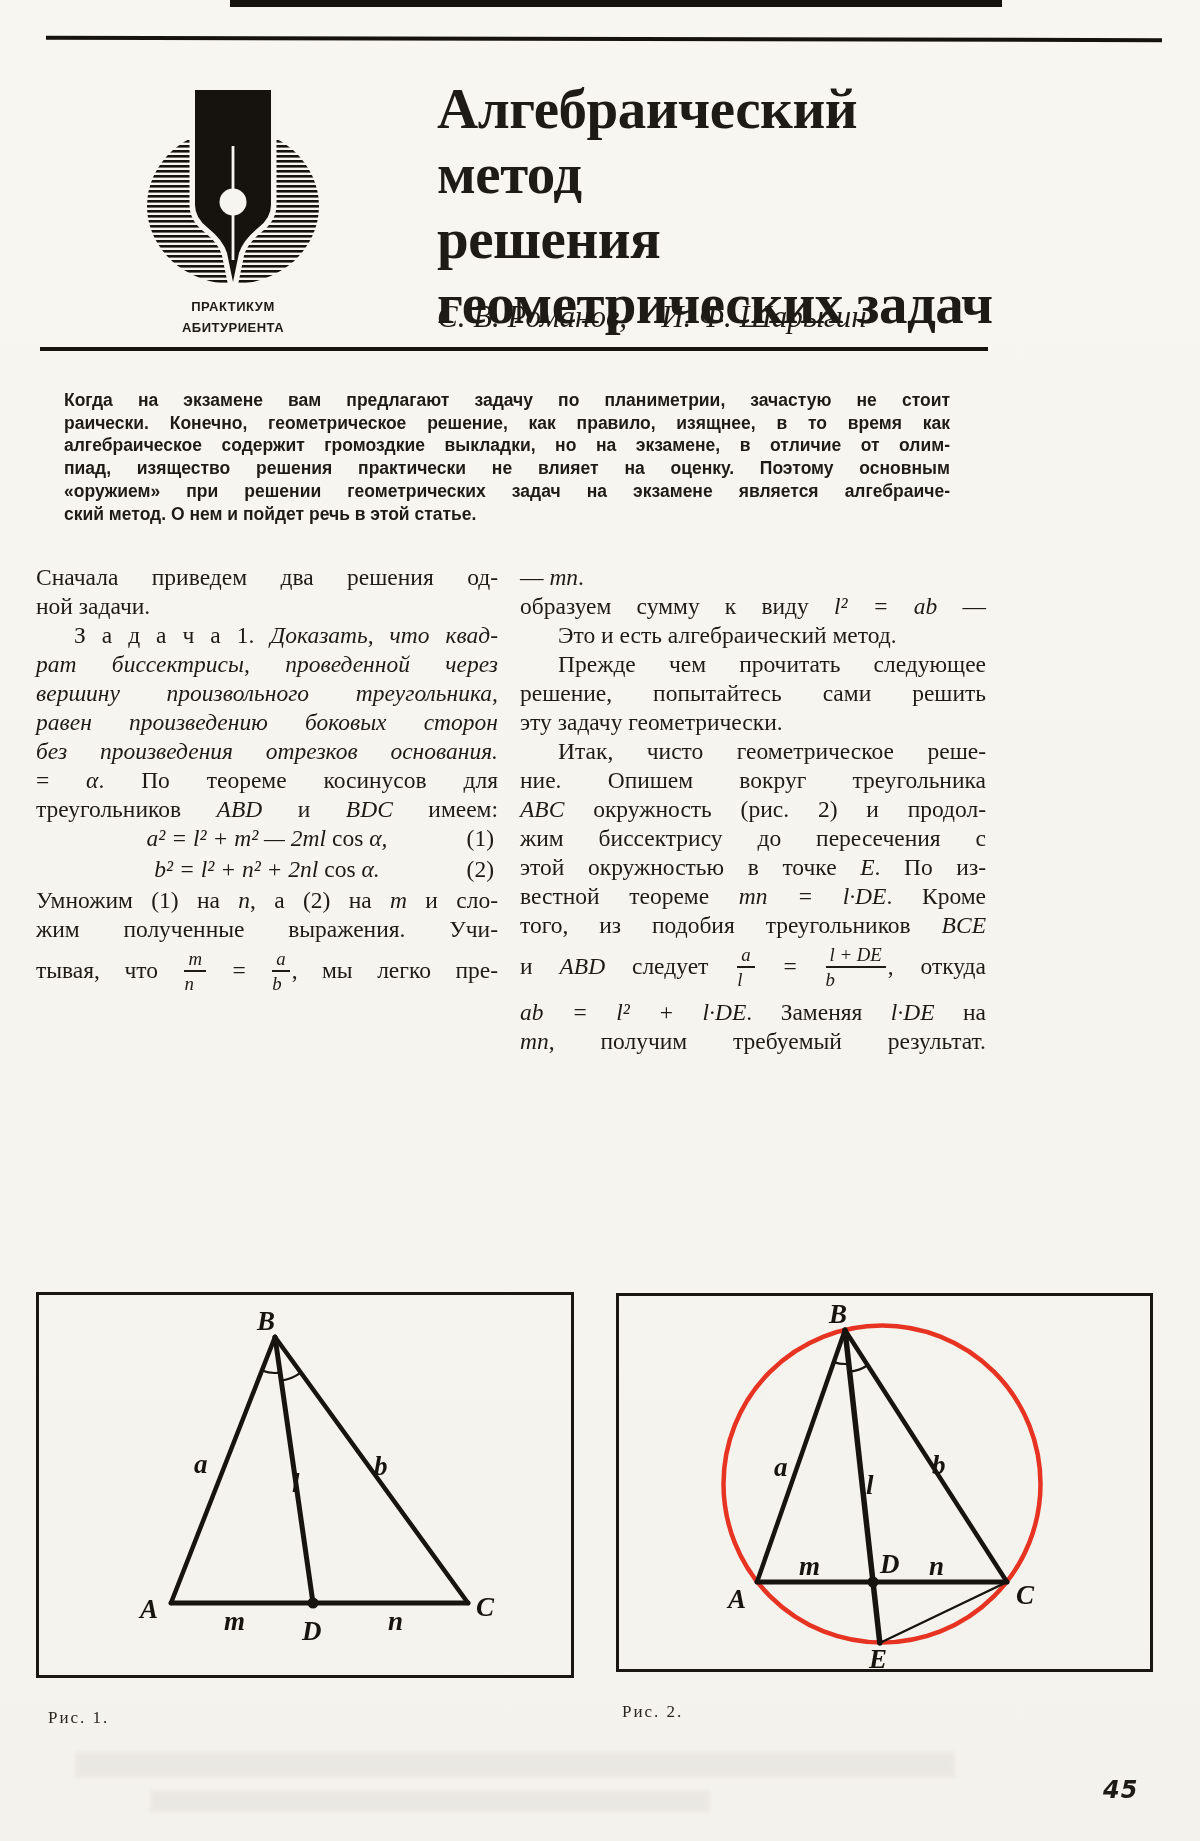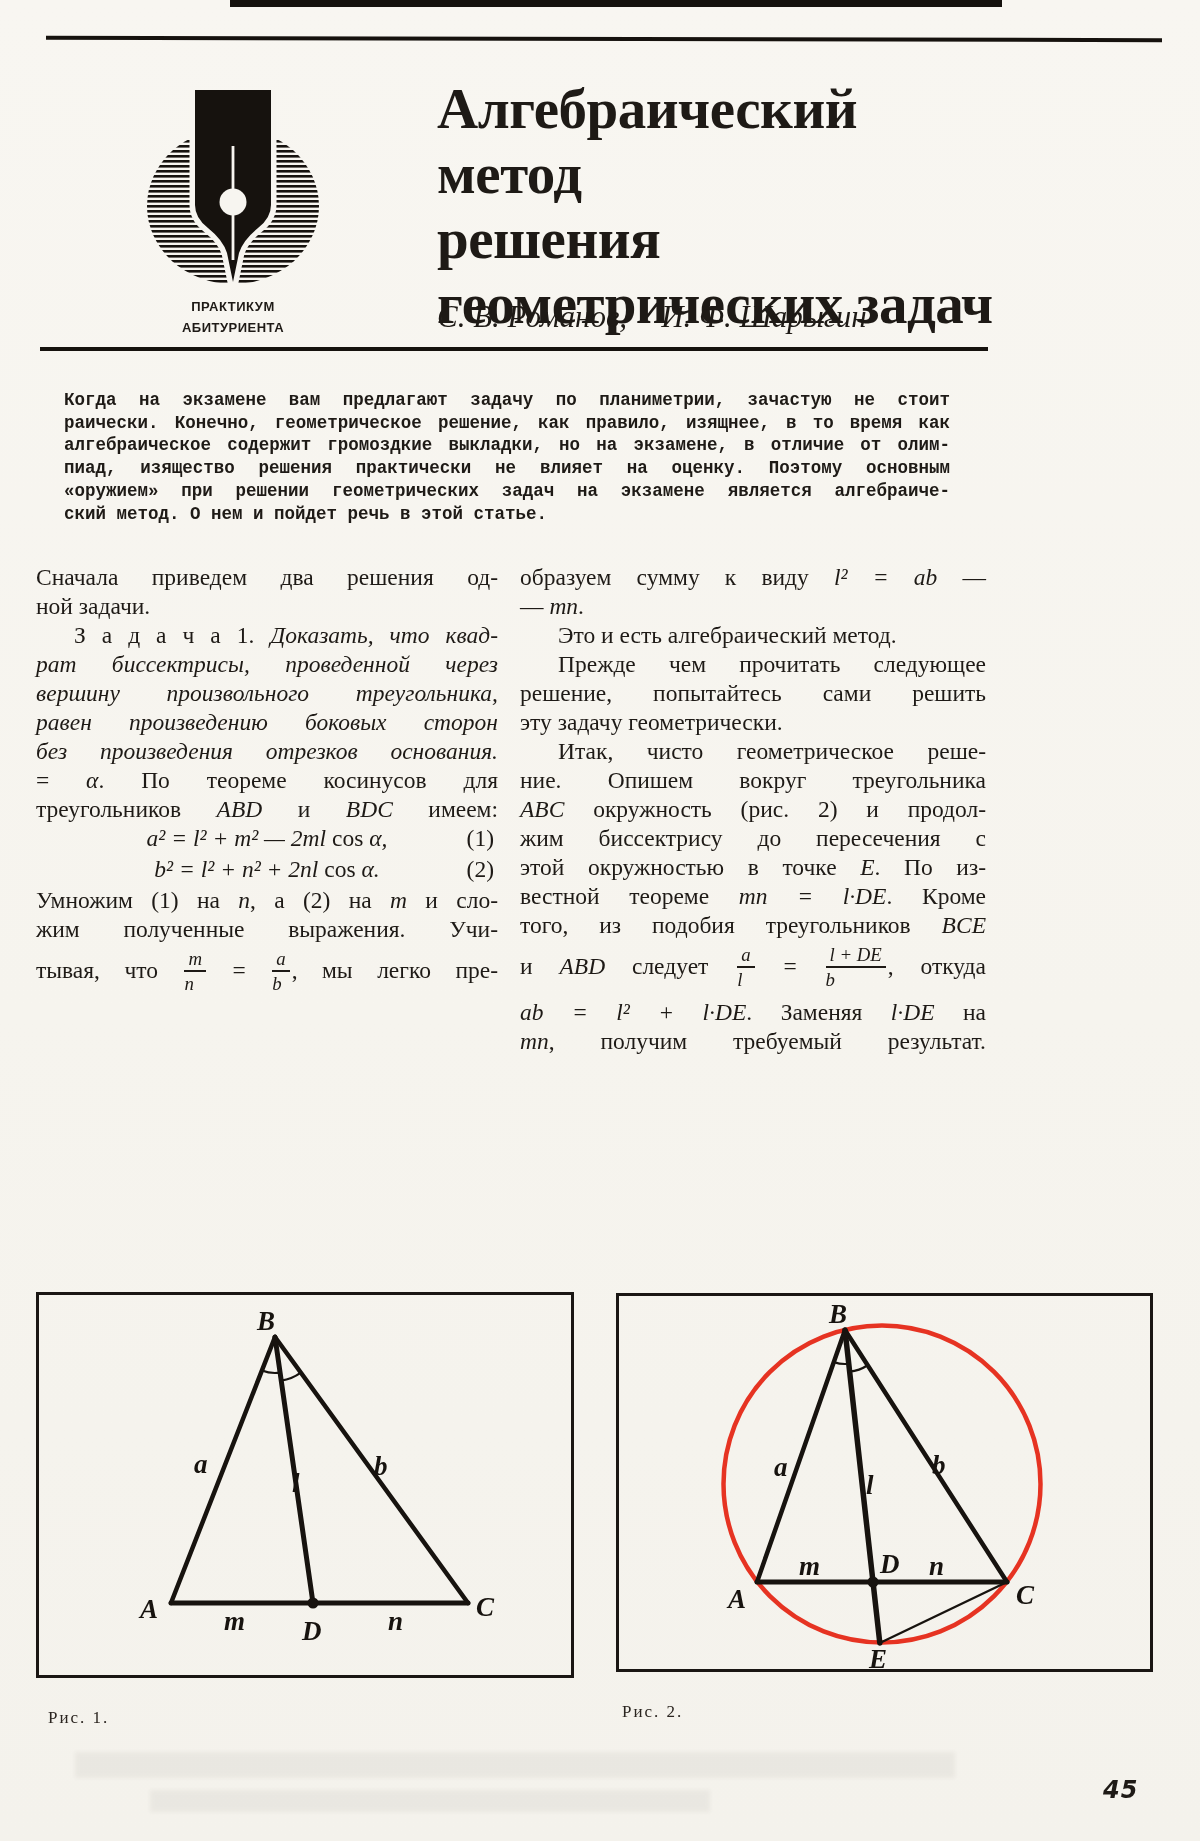--- a/index.html
+++ b/index.html
@@ -19,21 +19,21 @@
   
   .logo-svg{left:145px;top:90px;}
   .logo-caption{left:133px;top:296px;width:200px;text-align:center;
     font-family:"Liberation Sans",sans-serif;font-weight:700;font-size:13px;line-height:21px;letter-spacing:0.5px;}
   .title{left:437px;top:76px;width:570px;font-weight:700;font-size:57px;line-height:65px;letter-spacing:-0.5px;}
   .authors{left:437px;top:299px;font-style:italic;font-size:31px;}
   .authors span{margin-right:34px;}
 
   
   .lead{left:64px;top:389px;width:886px;
-    font-family:Liberation Mono, monospace;font-weight:700;font-size:17.5px;line-height:22.7px;}
+    font-family:Liberation Sans, sans-serif;font-weight:700;font-size:17.5px;line-height:22.7px;}
   .bl{text-align:justify;text-align-last:justify;}
   .bl.end{text-align-last:left;}
 
   
   .col{font-size:23.5px;line-height:29px;}
   .col-left{left:36px;top:563px;width:462px;}
   .col-right{left:520px;top:563px;width:466px;}
   .ln{text-align:justify;text-align-last:justify;height:29px;white-space:nowrap0;}
   .ln.end{text-align-last:left;}
   .ln.ind{text-indent:38px;}
@@ -116,22 +116,22 @@
     <div class="eqline">
       <span class="eq"><span class="it">b² = l² + n² + 2nl </span><span>cos </span><span class="it">α.</span></span>
       <span class="eqnum">(2)</span>
     </div>
     <div class="ln"><span>Умножим (1) на </span><span class="it">n</span><span>, а (2) на </span><span class="it">m</span><span> и сло-</span></div>
     <div class="ln"><span>жим полученные выражения. Учи-</span></div>
     <div class="ln frl"><span>тывая, что </span><span class="frac"><span class="fn">m</span><span class="fd">n</span></span><span> = </span><span class="frac"><span class="fn">a</span><span class="fd">b</span></span><span>, мы легко пре-</span></div>
   </section>
 
   <section class="abs col col-right">
+    <div class="ln end"><span>— </span><span class="it">mn</span><span>.</span></div>
     <div class="ln"><span>образуем сумму к виду </span><span class="it">l² = ab</span><span> —</span></div>
-    <div class="ln end"><span>— </span><span class="it">mn</span><span>.</span></div>
     <div class="ln ind end"><span>Это и есть алгебраический метод.</span></div>
     <div class="ln ind"><span>Прежде чем прочитать следующее</span></div>
     <div class="ln"><span>решение, попытайтесь сами решить</span></div>
     <div class="ln end"><span>эту задачу геометрически.</span></div>
     <div class="ln ind"><span>Итак, чисто геометрическое реше-</span></div>
     <div class="ln"><span>ние. Опишем вокруг треугольника</span></div>
     <div class="ln"><span class="it">ABC</span><span> окружность (рис. 2) и продол-</span></div>
     <div class="ln"><span>жим биссектрису до пересечения с</span></div>
     <div class="ln"><span>этой окружностью в точке </span><span class="it">E</span><span>. По из-</span></div>
     <div class="ln"><span>вестной теореме </span><span class="it">mn = l·DE</span><span>. Кроме</span></div>

